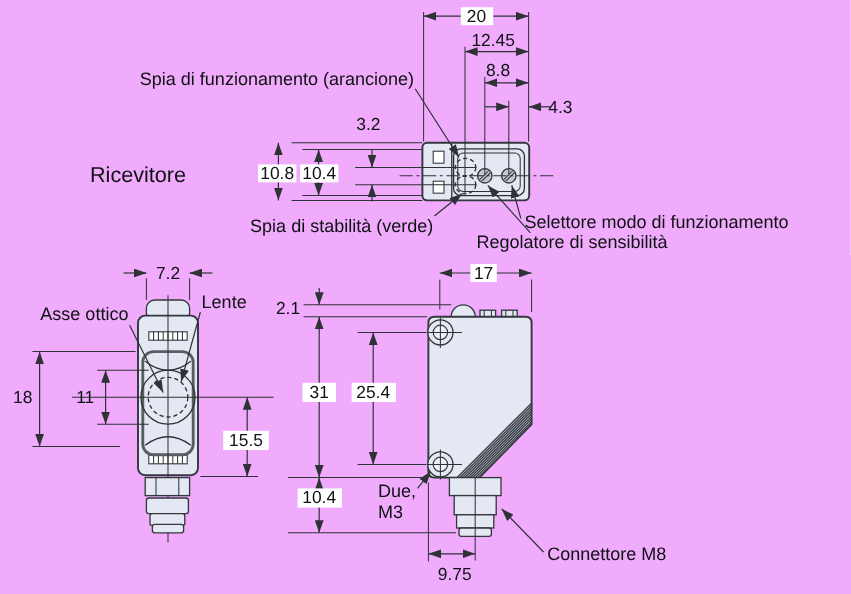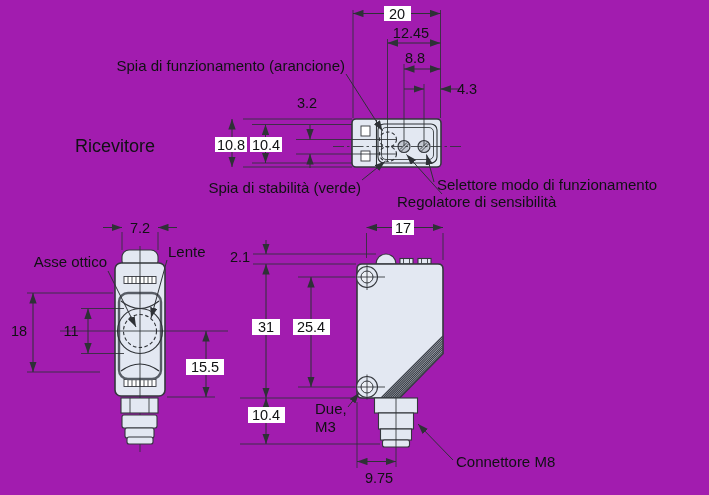--- a/index.html
+++ b/index.html
@@ -1,17 +1,17 @@
 <!DOCTYPE html>
 <html style="--body-fill: #e3e8f2; --line: #2e3136;"><head>
 <meta charset="utf-8">
 <style>
   :root { --body-fill:#e3e8f2; --line:#2e3136; }
   html,body { margin:0; padding:0; background:#ffffff; }
-  .canvas { width:709px; height:495px; position:relative; background:#a21caf; overflow:hidden; }
+  .canvas { width:709px; height:495px; position:relative; background:#f0abfc; overflow:hidden; }
   svg { display:block; font-family:"Liberation Sans", sans-serif; }
   .ln   { stroke:var(--line); stroke-width:1.1; fill:none; }
   .thin { stroke:var(--line); stroke-width:0.85; fill:none; }
   .dim  { stroke:var(--line); stroke-width:1; fill:none; }
   .body { fill:var(--body-fill); stroke:#34373d; stroke-width:1.6; }
   .part { fill:var(--body-fill); stroke:#34373d; stroke-width:1.1; }
   .white{ fill:#ffffff; stroke:#34373d; stroke-width:0.9; }
   .scr  { fill:#c2c7d1; stroke:#34373d; stroke-width:1.1; }
   .dash { stroke:var(--line); stroke-width:1.1; fill:none; stroke-dasharray:3.5 2.4; }
   .cdash{ stroke:var(--line); stroke-width:0.85; fill:none; stroke-dasharray:11 3 2.5 3; }

